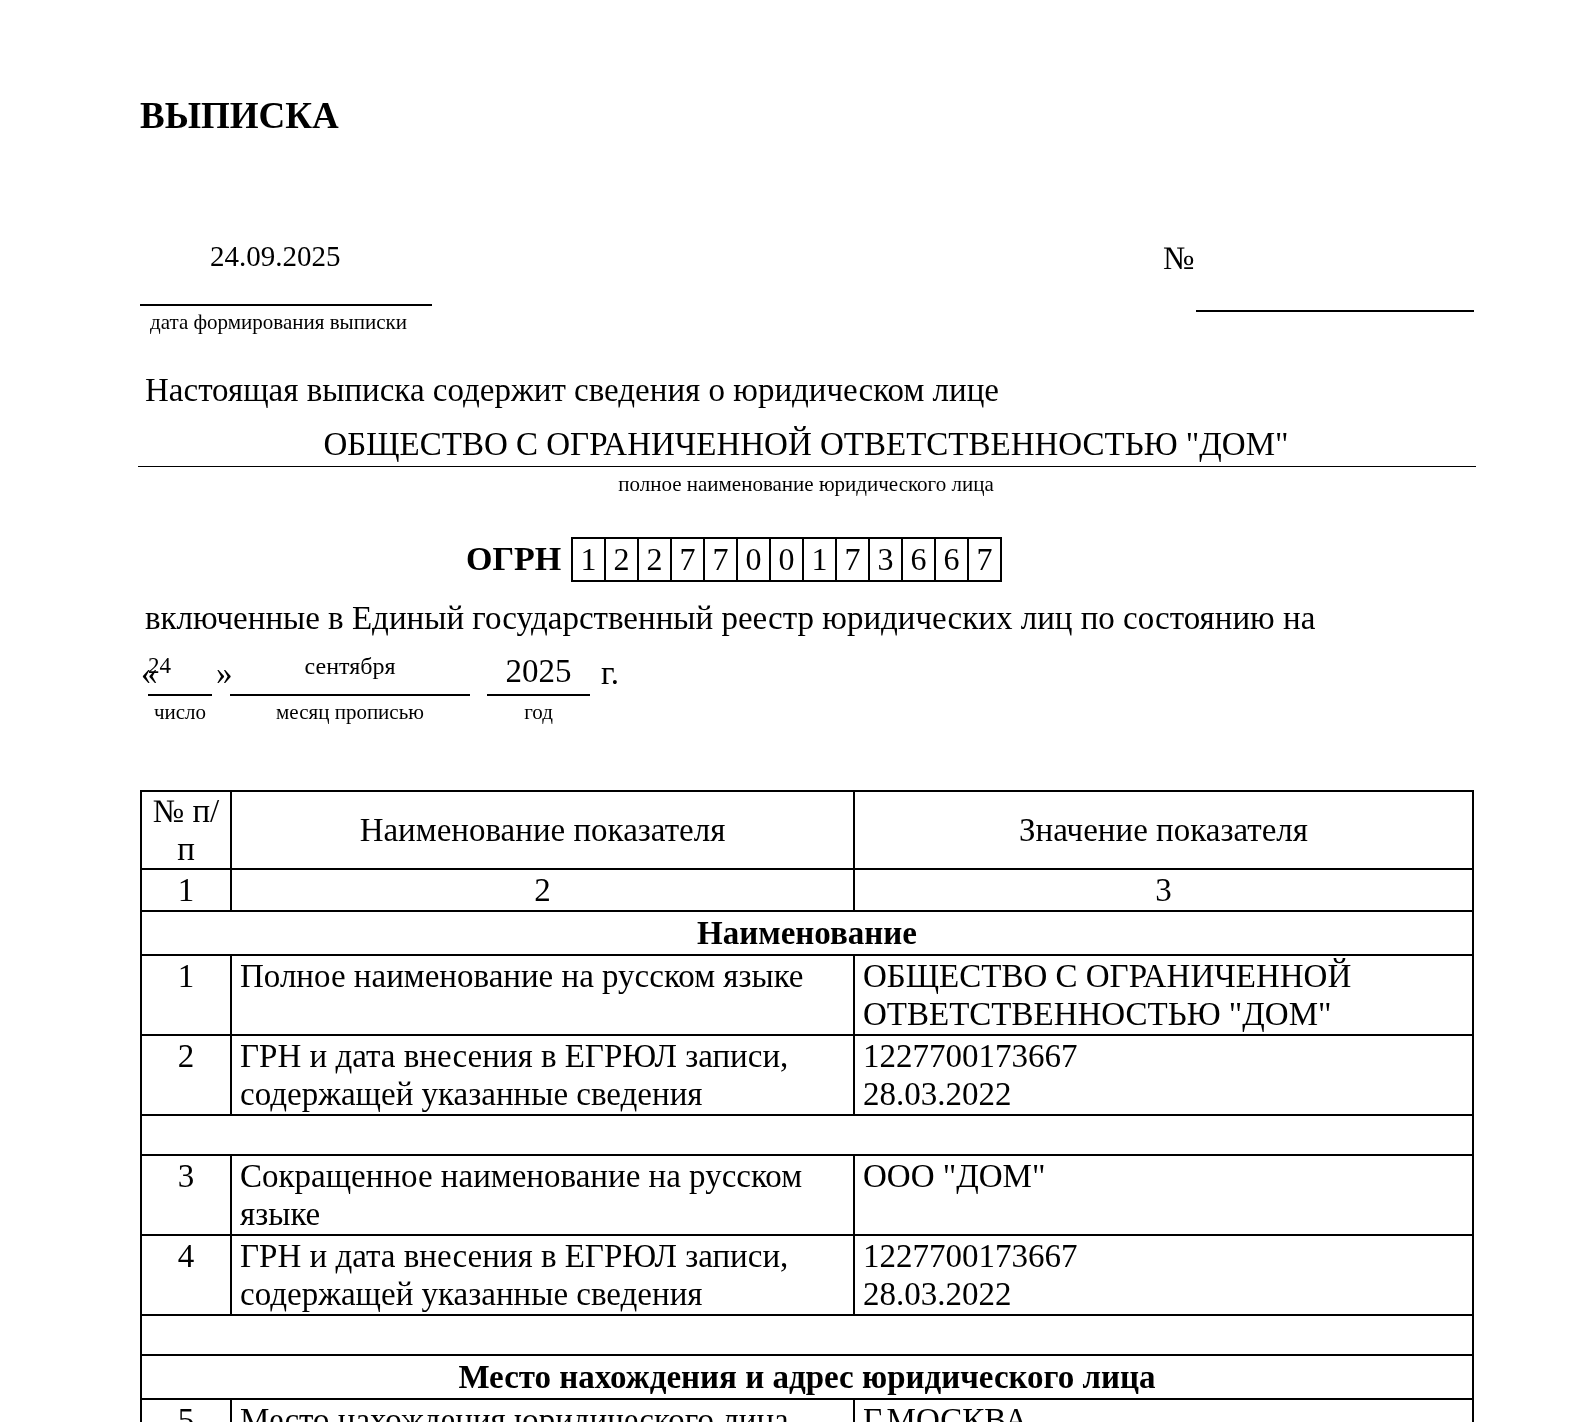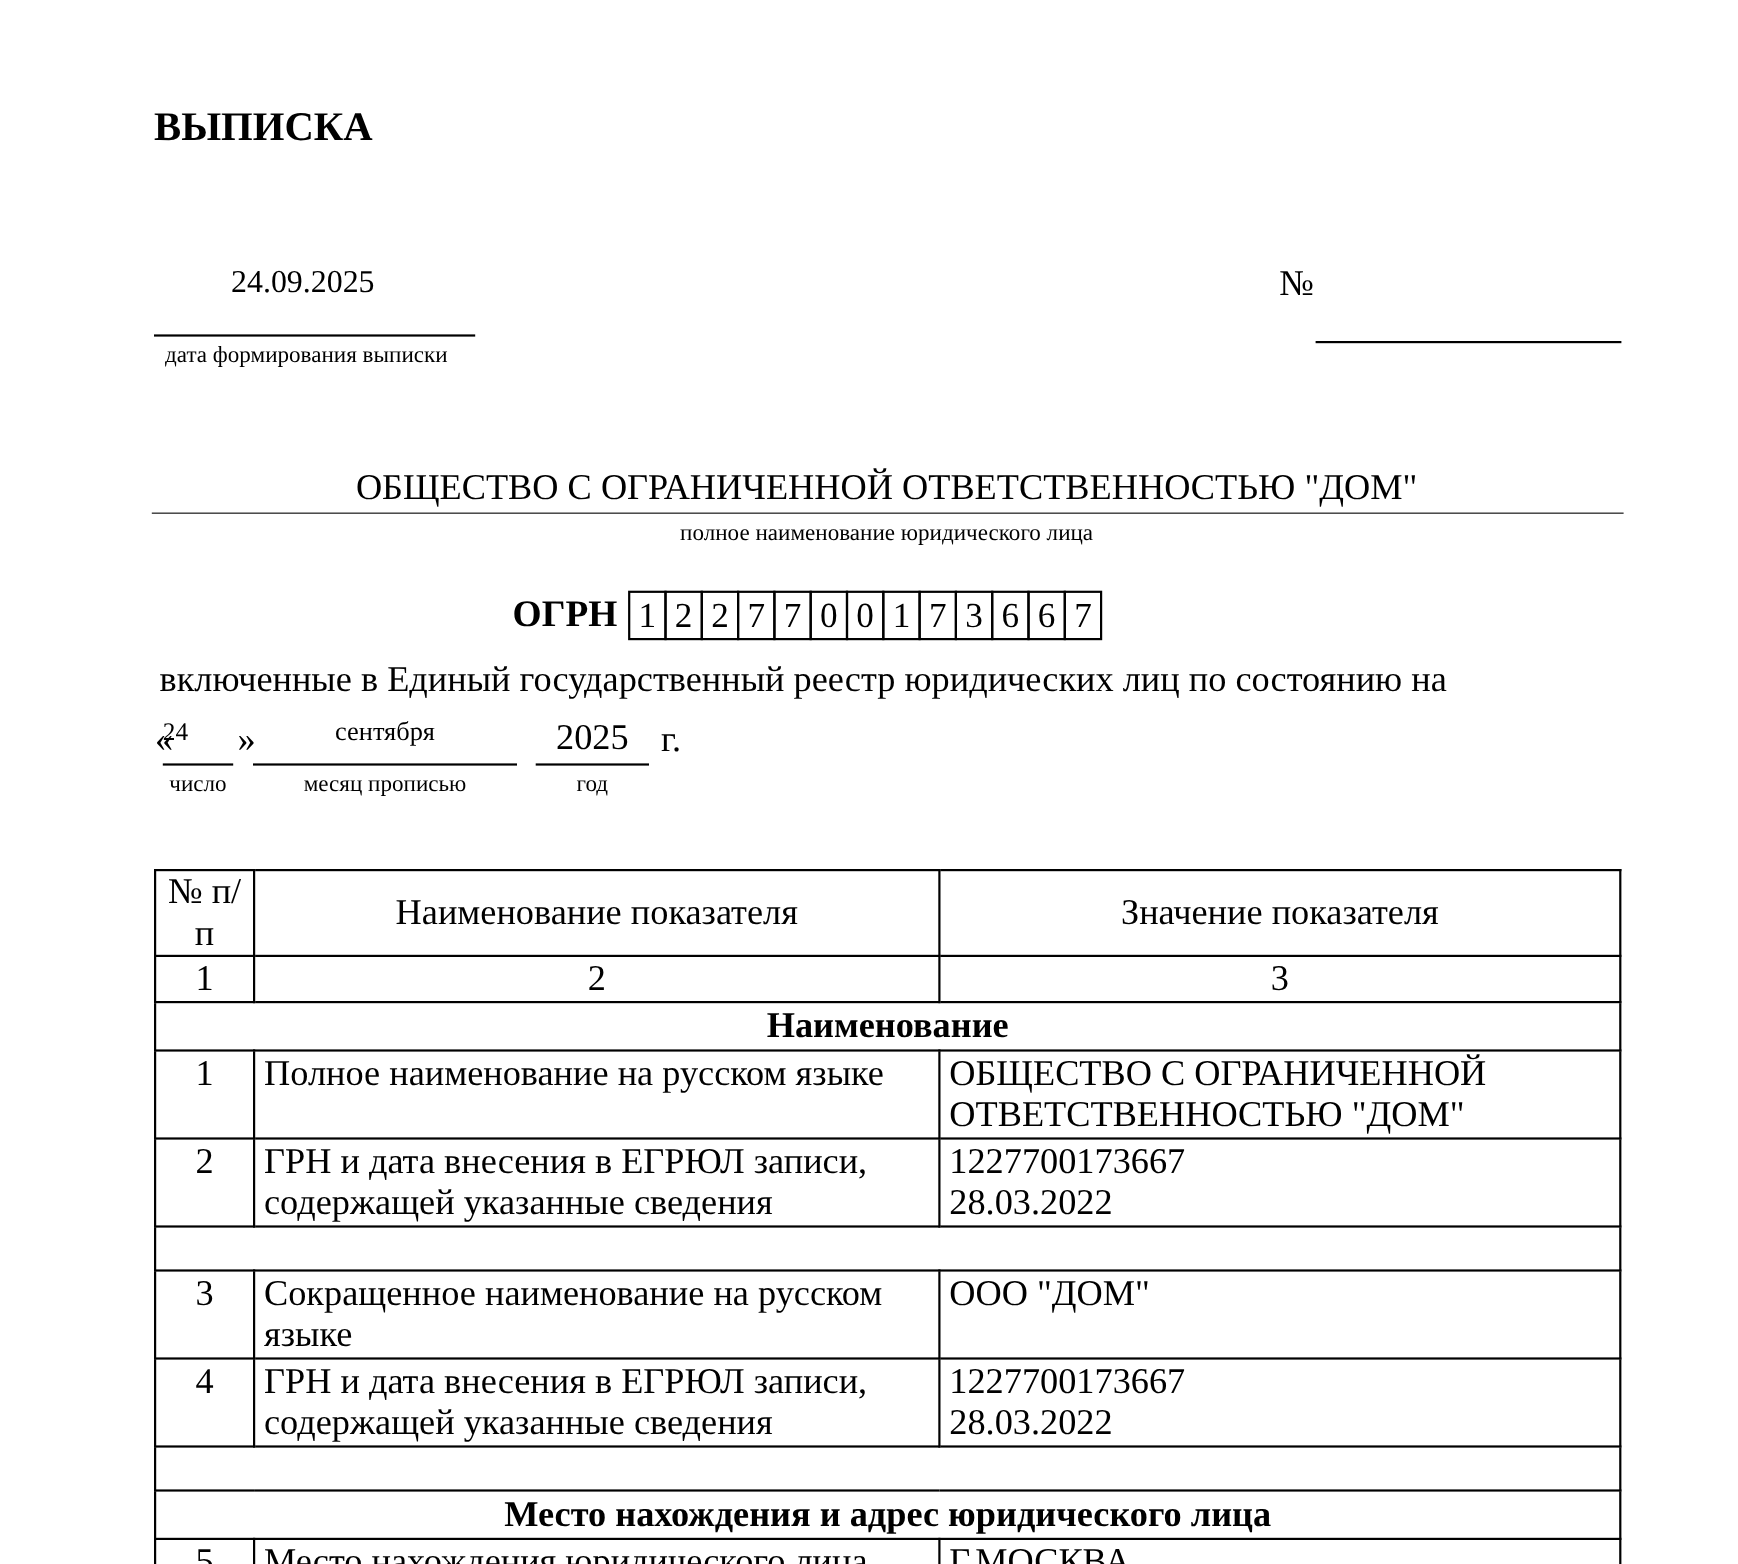--- a/index.html
+++ b/index.html
@@ -111,20 +111,21 @@
 
   <div class="abs doc-title">ВЫПИСКА</div>
 
   <div class="abs formation-date">24.09.2025</div>
   <div class="abs rule formation-date-rule"></div>
   <div class="abs formation-date-label">дата формирования выписки</div>
 
   <div class="abs number-sign">№</div>
   <div class="abs rule number-rule"></div>
 
+  <div class="abs intro-statement">Настоящая выписка содержит сведения о юридическом лице</div>
 
   <div class="abs company-name">ОБЩЕСТВО С ОГРАНИЧЕННОЙ ОТВЕТСТВЕННОСТЬЮ "ДОМ"</div>
   <div class="abs rule company-rule"></div>
   <div class="abs company-label">полное наименование юридического лица</div>
 
   <div class="abs ogrn-label">ОГРН</div>
   <div class="abs ogrn-boxes">
     <div class="ogrn-box">1</div>
     <div class="ogrn-box">2</div>
     <div class="ogrn-box">2</div>

